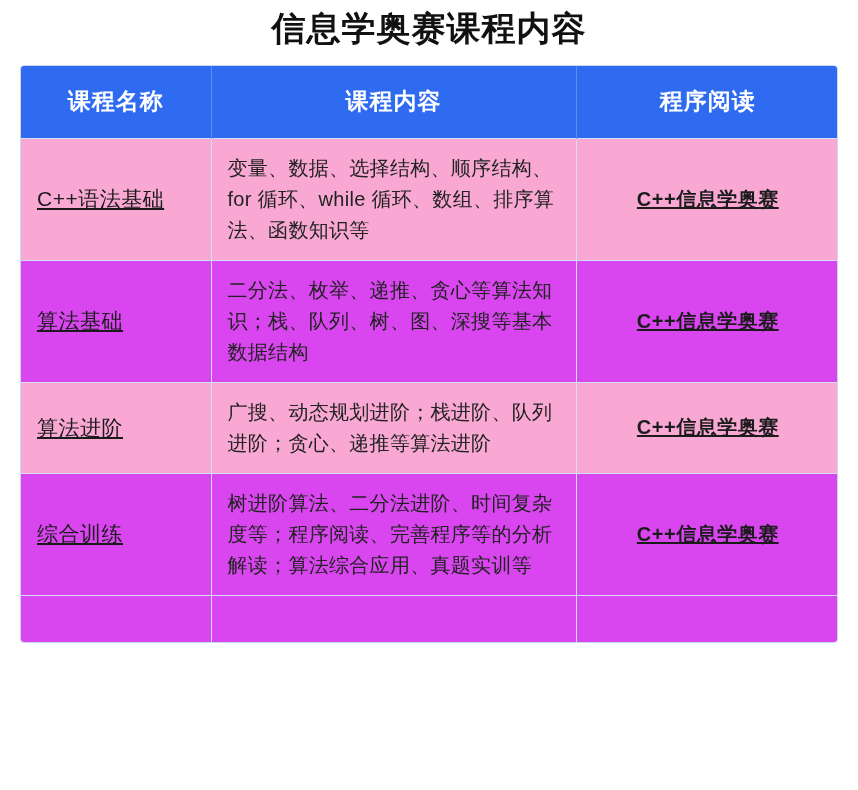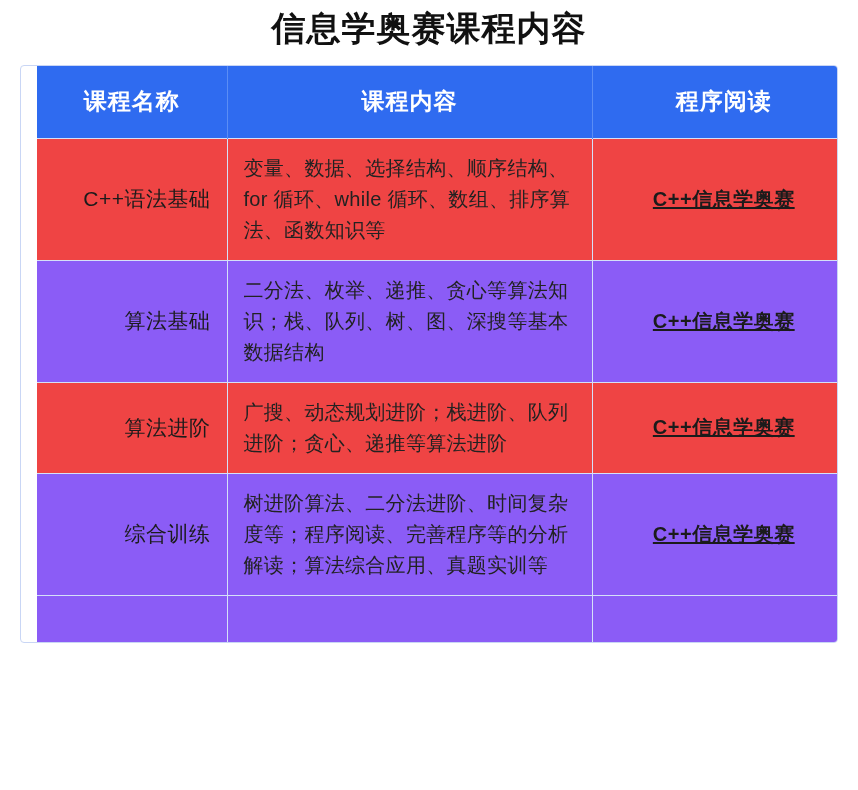--- a/index.html
+++ b/index.html
@@ -27,21 +27,20 @@
     letter-spacing: 1px;
     padding-top: 8px;
     padding-bottom: 16px;
     line-height: 1.2;
   }
   .table-wrap {
     margin: 0 20px;
     border: 1px solid #c9d6f5;
     border-radius: 4px;
     overflow: hidden;
-    padding-left: 16px;
   }
   table.course {
     border-collapse: collapse;
     width: 100%;
     table-layout: fixed;
   }
   table.course col.c1 { width: 190px; }
   table.course col.c2 { width: 365px; }
   table.course col.c3 { width: 263px; }
 
@@ -58,29 +57,30 @@
   table.course thead th:last-child { border-right: none; }
 
   table.course td {
     border-top: 1px solid #d5e0f8;
     border-right: 1px solid #d5e0f8;
     vertical-align: middle;
     padding: 14px 16px;
   }
   table.course td:last-child { border-right: none; text-decoration: underline; }
 
-  tr.odd td { background: #ef4444; }
-  tr.even td { background: #8b5cf6; }
+  tr.odd td { background: #f9a8d4; }
+  tr.even td { background: #d946ef; }
 
   .cell-name {
-    text-align: right;
+    text-align: left;
     font-size: 21px;
     color: #1b1b1b;
     line-height: 1.45;
     letter-spacing: 0.5px;
+    text-decoration: underline;
   }
   .cell-content {
     font-size: 20px;
     color: #222222;
     line-height: 1.55;
     letter-spacing: 0.3px;
     text-align: left;
   }
   .cell-goal {
     text-align: center;

